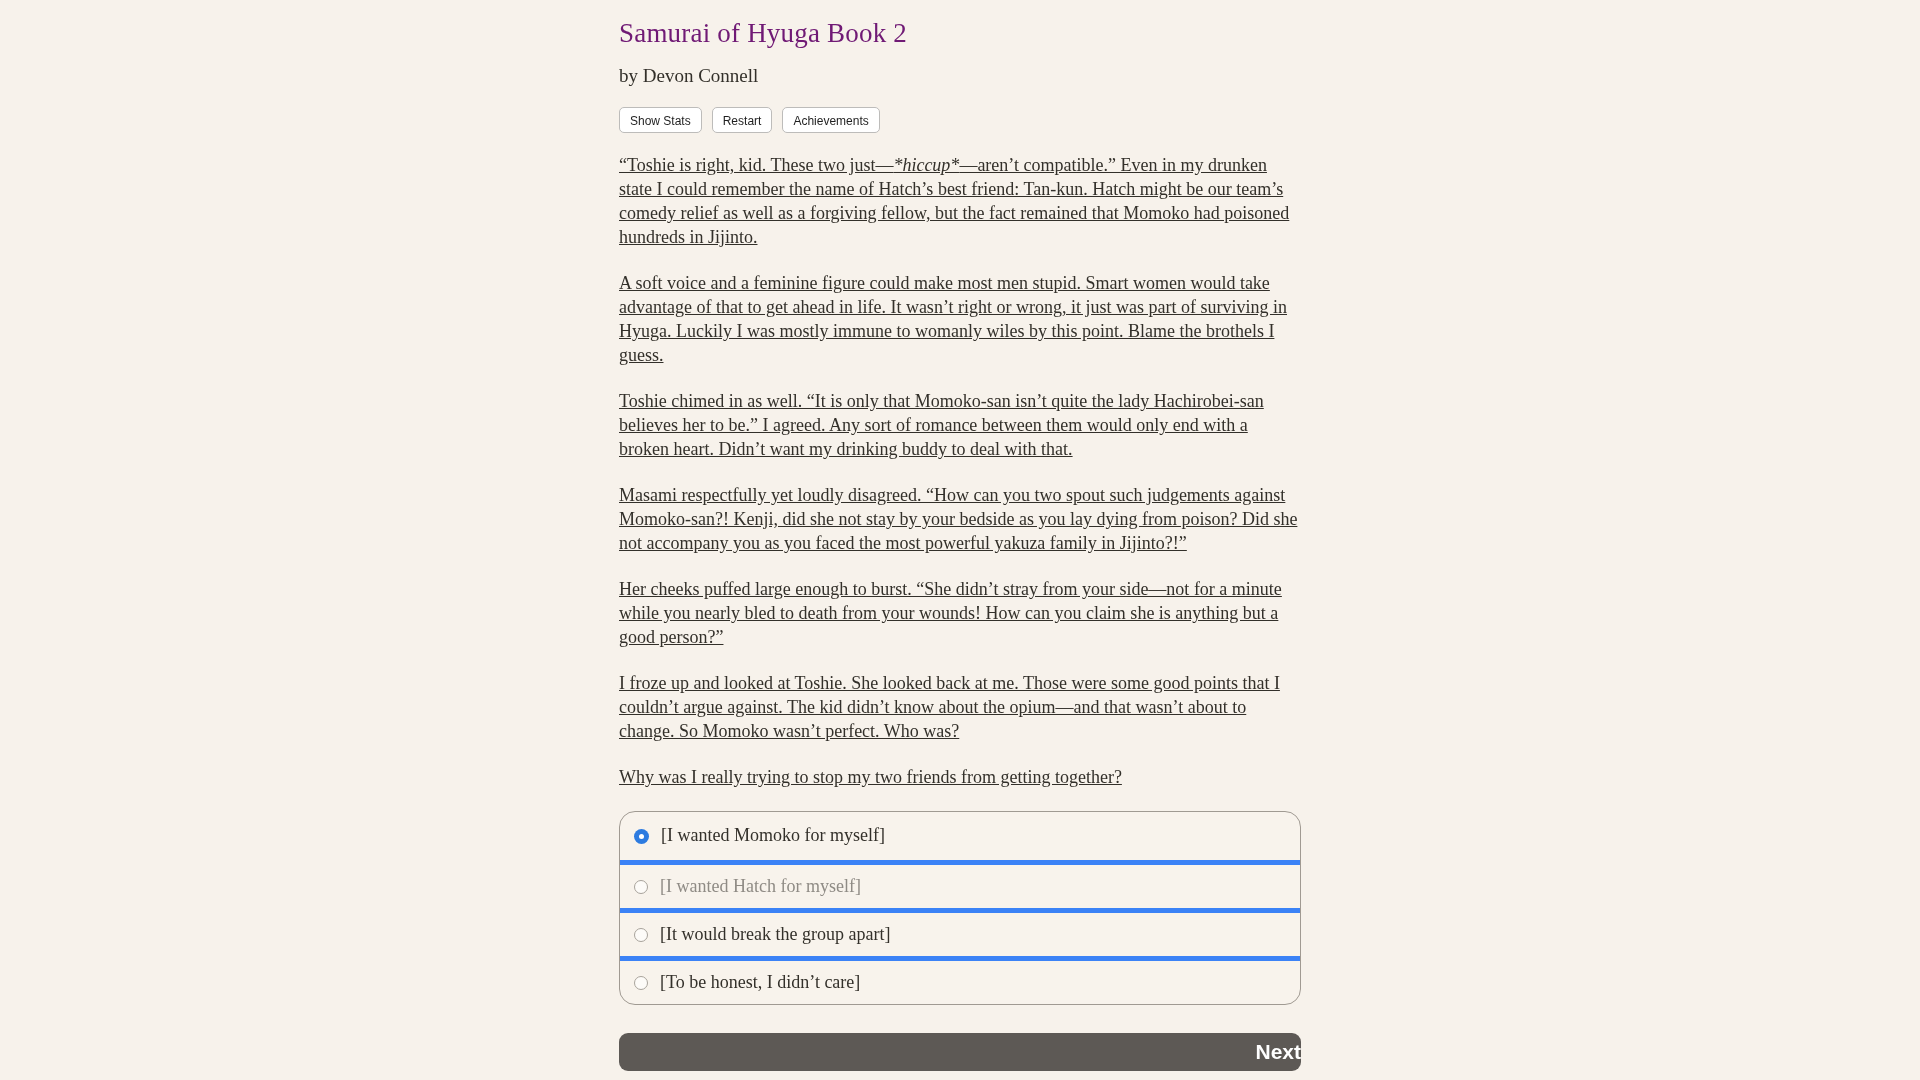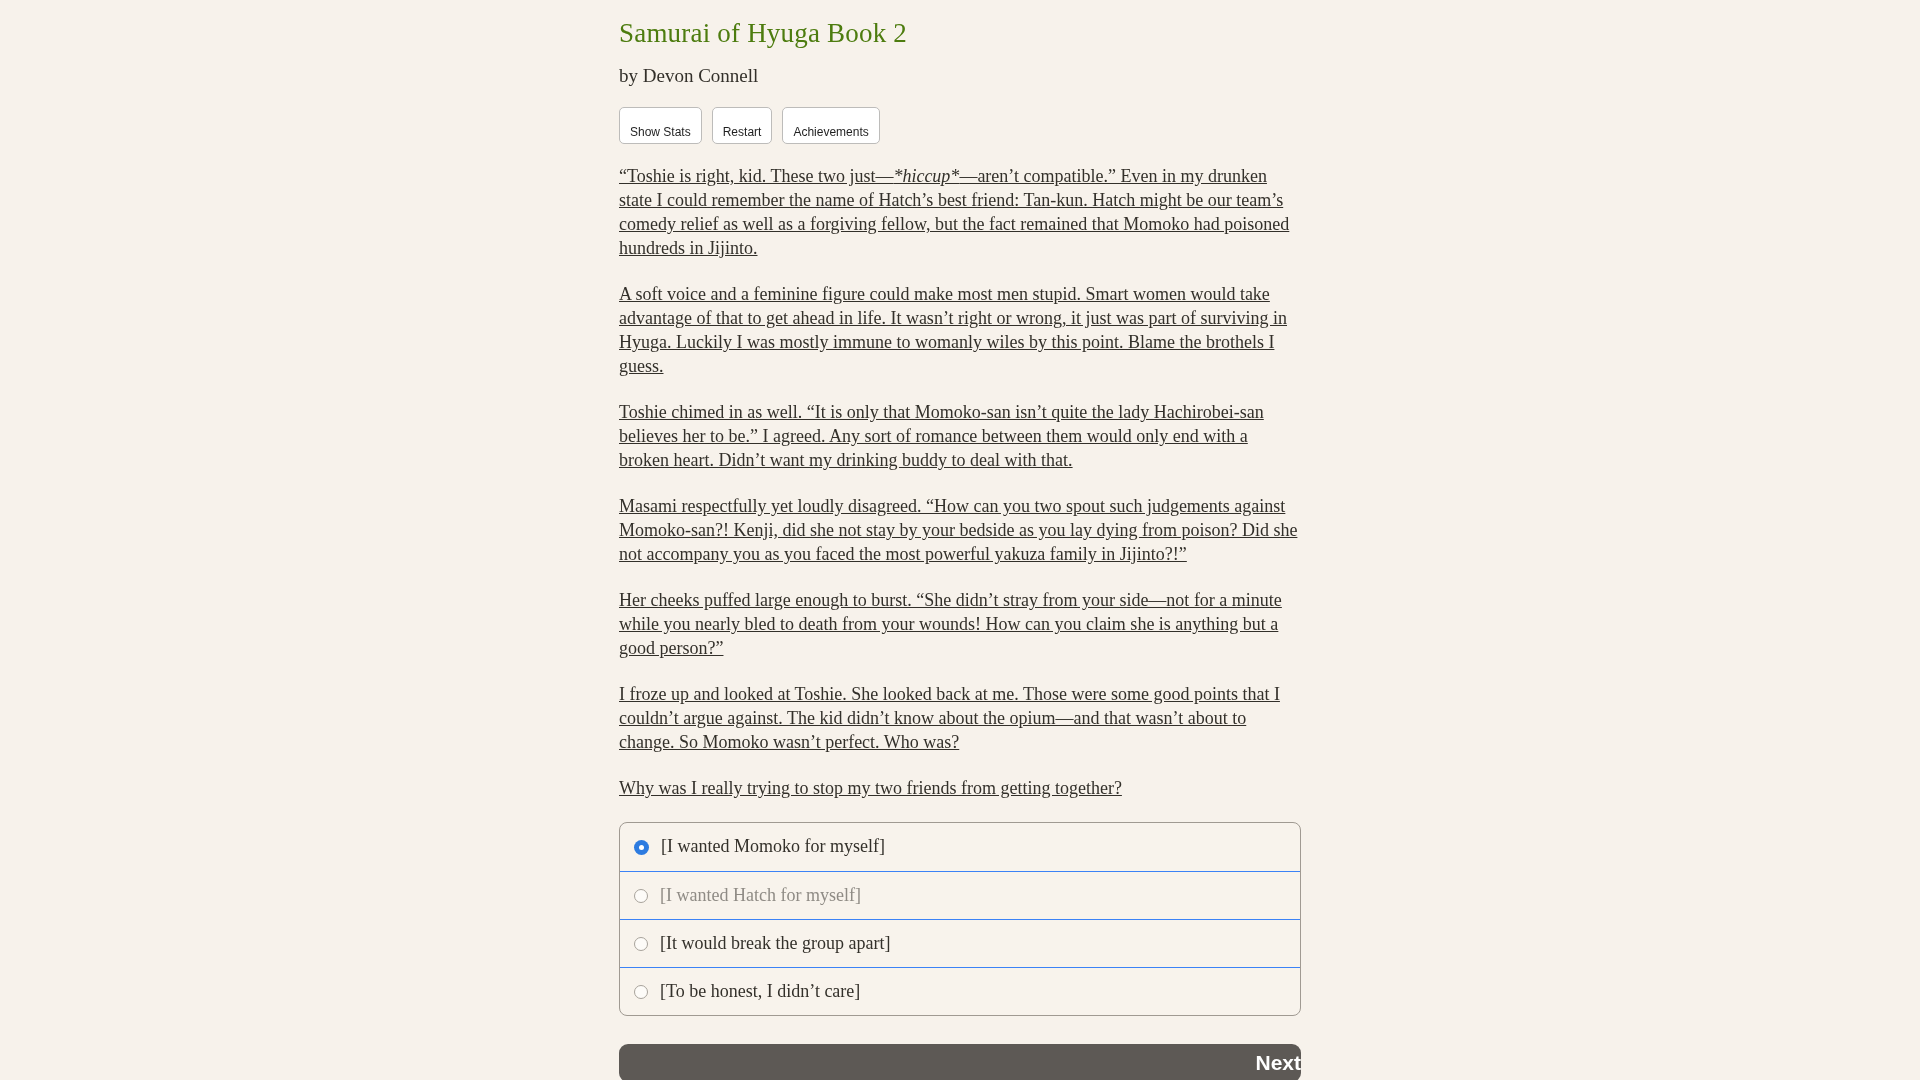--- a/index.html
+++ b/index.html
@@ -16,67 +16,67 @@
     position: relative;
   }
   .content {
     width: 682px;
     margin: 0 auto;
     padding-top: 16px;
   }
   h1.title {
     font-size: 27px;
     font-weight: normal;
-    color: #4d7c0f;
+    color: #701a75;
     margin: 2px 0 16px 0;
     letter-spacing: 0.2px;
   }
   p.author {
     font-size: 19px;
     margin: 12px 0 20px 0;
   }
   .toolbar {
     margin: 0 0 20px 0;
     display: flex;
     gap: 10px;
   }
   .toolbar button {
     font-family: "Liberation Sans", sans-serif;
     font-size: 12px;
     color: #1f1f1f;
     background: #ffffff;
     border: 1px solid #bdbcba;
     border-radius: 5px;
-    padding: 17px 10px 4px 10px;
+    padding: 6px 10px 4px 10px;
     cursor: pointer;
     line-height: 1.2;
   }
   .story p {
     font-size: 18px;
     line-height: 24px;
     margin: 0 0 22px 0;
     text-decoration: underline;
   }
   .choices {
     border: 1px solid #a09a92;
-    border-radius: 8px;
+    border-radius: 16px;
     margin-top: 16px;
     overflow: hidden;
     background: #f8f3ec;
   }
   .option {
     display: flex;
     align-items: center;
     height: 48px;
     padding: 0 14px;
     cursor: pointer;
     font-size: 18px;
   }
   .option + .option {
-    border-top: 1px solid #3b82f6;
+    border-top: 5px solid #3b82f6;
   }
   .radio {
     width: 14px;
     height: 14px;
     border-radius: 50%;
     border: 1px solid #a8a39b;
     background: #fdfbf8;
     margin-right: 12px;
     flex: none;
     position: relative;

